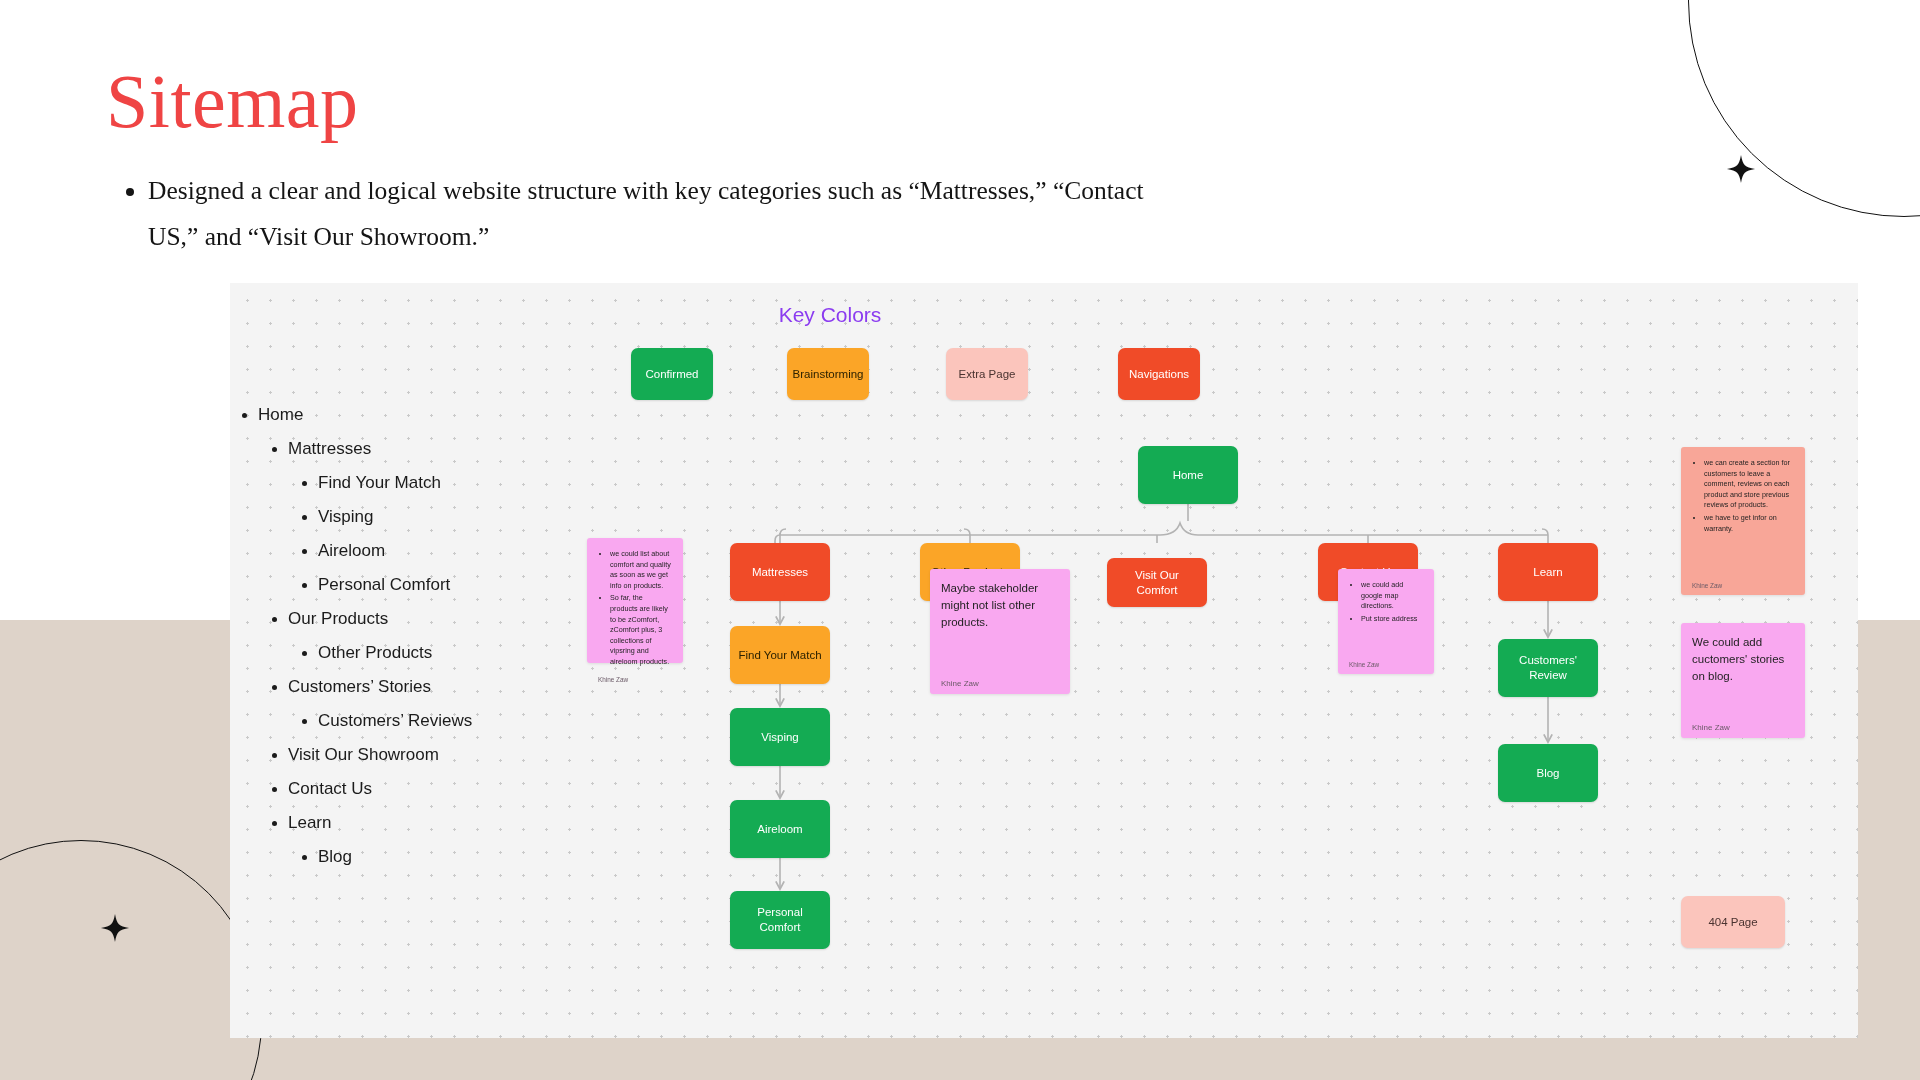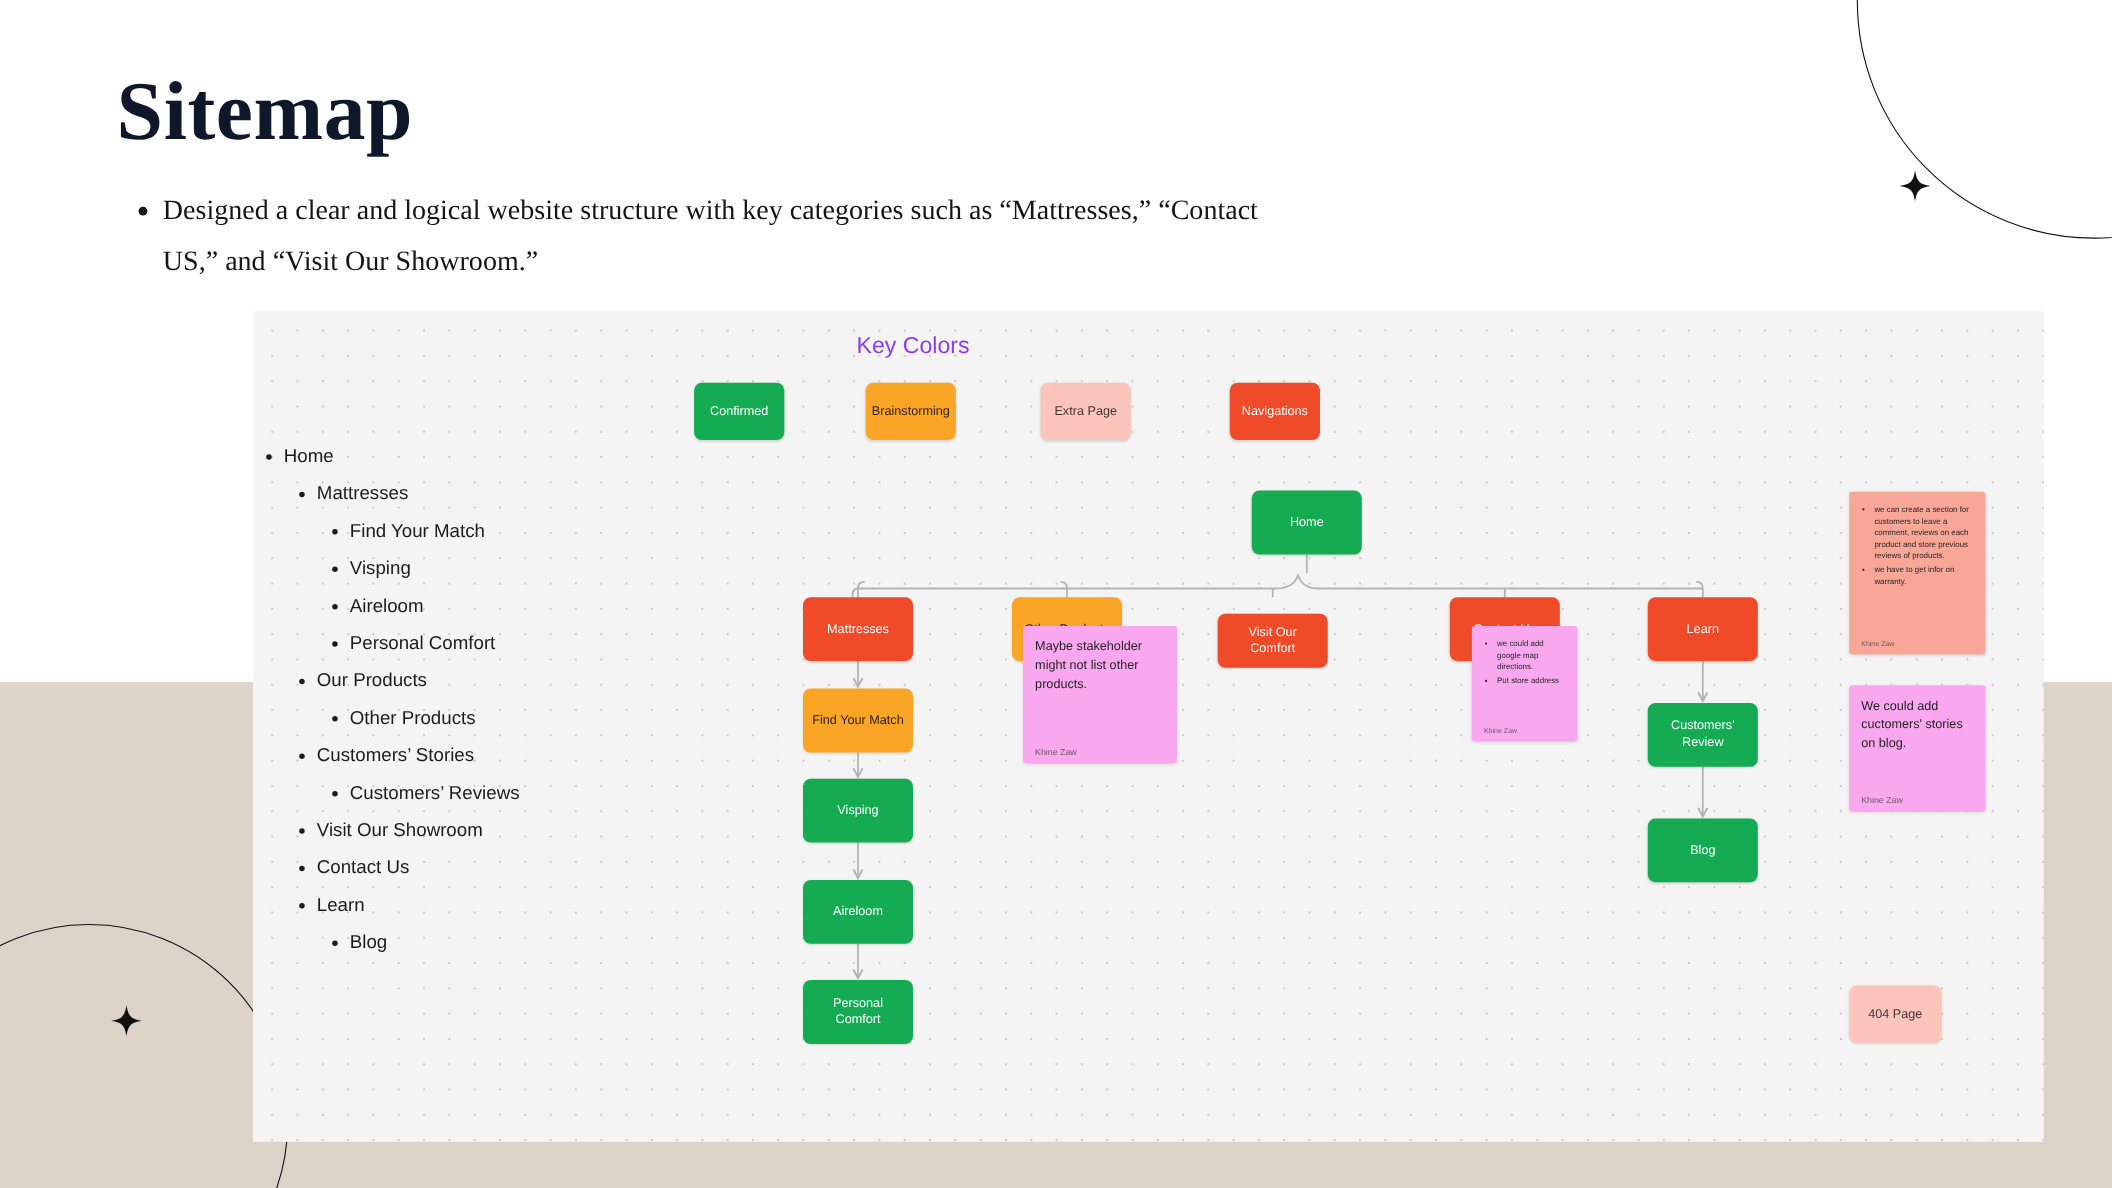--- a/index.html
+++ b/index.html
@@ -18,22 +18,22 @@
   #circle-tr{width:430px;height:430px;left:1688px;top:-215px;}
   #circle-bl{width:360px;height:360px;left:-100px;top:840px;}
   .star{position:absolute;width:30px;height:30px;}
   #star-tr{left:1726px;top:154px;}
   #star-bl{left:100px;top:913px;}
 
   
   #page-title{
     position:absolute;left:106px;top:58px;
     font-family:"Liberation Serif", serif;
-    font-size:76px;line-height:86px;color:#0f172a;letter-spacing:.5px;
-    font-weight:700;
+    font-size:76px;line-height:86px;color:#ef4444;letter-spacing:.5px;
+    font-weight:400;
   }
   #subtitle-list{
     position:absolute;left:118px;top:168px;width:1000px;
     margin:0;padding:0 0 0 30px;
     font-family:"Liberation Serif", serif;
     font-size:25.5px;line-height:46px;color:#151515;
   }
   #subtitle-list li{list-style:disc;}
 
   
@@ -81,21 +81,21 @@
   #node-learn{left:1268px;top:260px;width:100px;height:58px;}
 
   #node-findyourmatch{left:500px;top:343px;width:100px;height:58px;}
   #node-visping{left:500px;top:425px;width:100px;height:58px;}
   #node-aireloom{left:500px;top:517px;width:100px;height:58px;}
   #node-personalcomfort{left:500px;top:608px;width:100px;height:58px;}
 
   #node-customersreview{left:1268px;top:356px;width:100px;height:58px;}
   #node-blog{left:1268px;top:461px;width:100px;height:58px;}
 
-  #node-404{left:1451px;top:613px;width:84px;height:52px;}
+  #node-404{left:1451px;top:613px;width:104px;height:52px;}
 
   
   .note{
     position:absolute;border-radius:3px;box-sizing:border-box;
     padding:11px 11px 6px 11px;color:#1f1f1f;
     box-shadow:0 1px 3px rgba(0,0,0,.10);
     display:flex;flex-direction:column;justify-content:space-between;
   }
   .note-pink{background:#f9a8f0;}
   .note-pink2{background:#f9a8f0;}
@@ -226,20 +226,27 @@
       <span>Customers' Review</span>
     </div>
   <div id="node-blog" class="node n-green">
       <span>Blog</span>
     </div>
 
   <div id="node-404" class="node n-pink">
       <span>404 Page</span>
     </div>
 
+  <div id="note-products" class="note note-pink">
+    <ul class="note-body">
+      <li>we could list about comfort and quality as soon as we get info on products.</li>
+      <li>So far, the products are likely to be zComfort, zComfort plus, 3 collections of vipsring and aireloom products.</li>
+    </ul>
+    <div class="author">Khine Zaw</div>
+  </div>
 
   <div id="note-stakeholder" class="note note-pink2">
     <div class="note-body-lg">Maybe stakeholder might not list other products.</div>
     <div class="author-lg">Khine Zaw</div>
   </div>
 
   <div id="note-map" class="note note-pink">
     <ul class="note-body">
       <li>we could add google map directions.</li>
       <li>Put store address</li>

